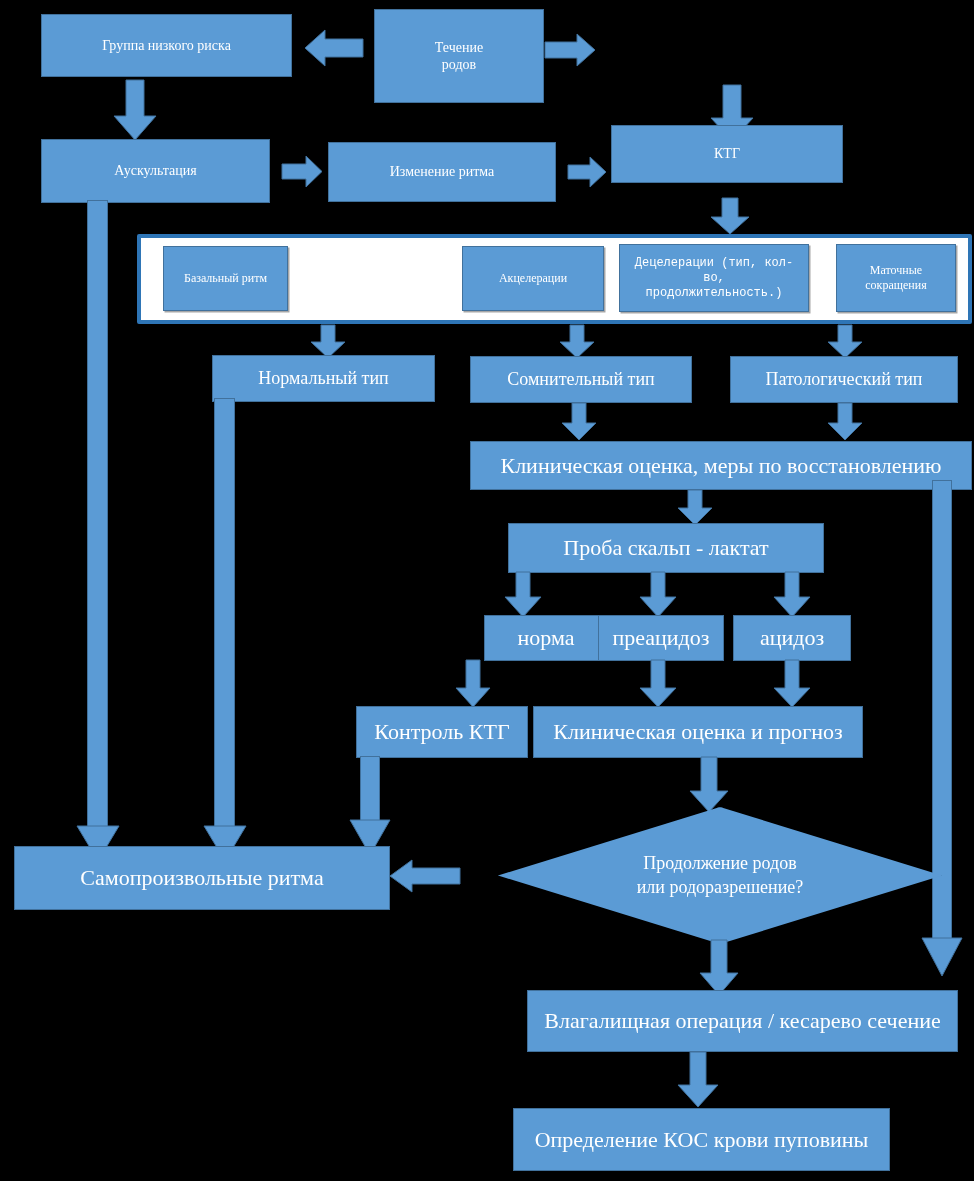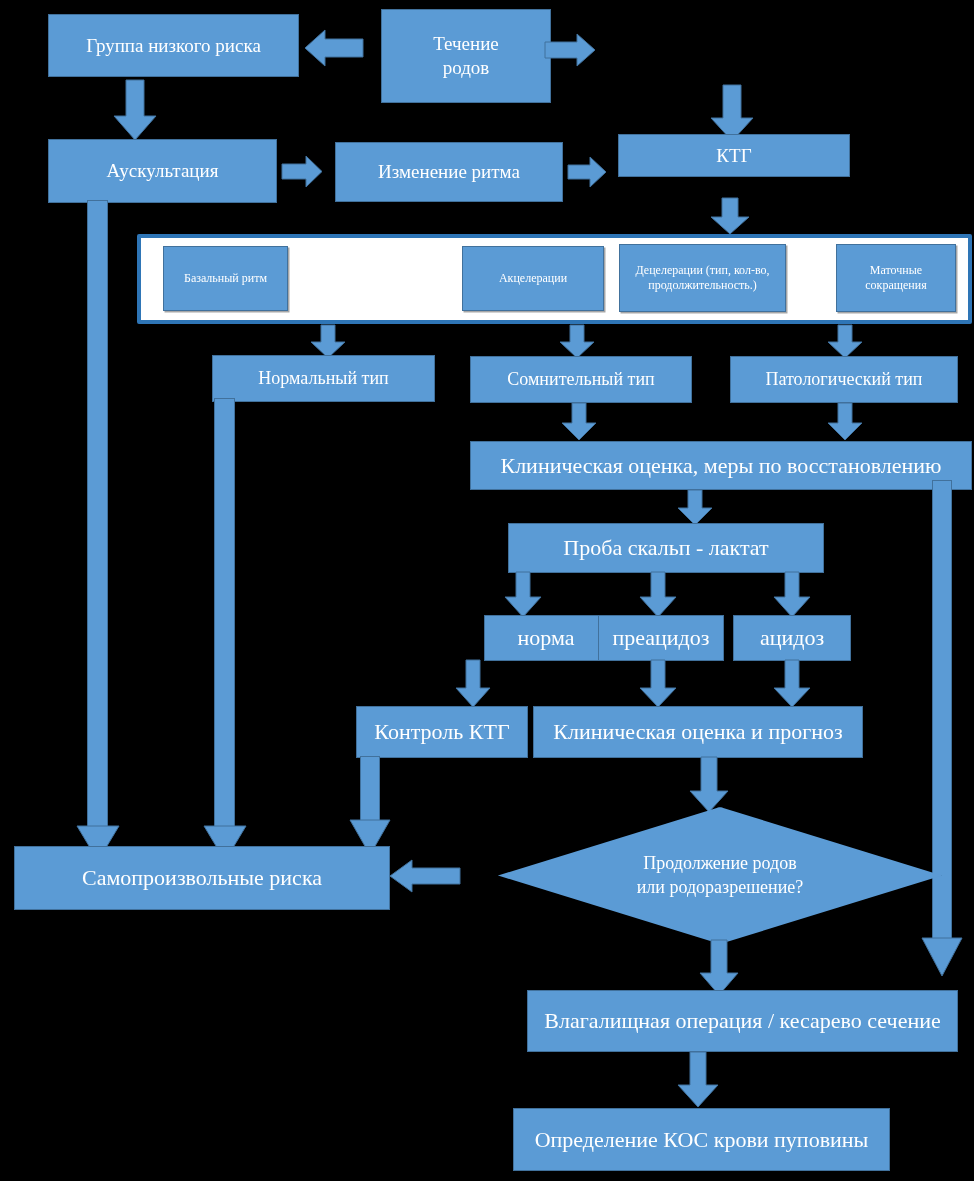--- a/index.html
+++ b/index.html
@@ -19,21 +19,21 @@
     color:#FFFFFF;
     display:flex;
     align-items:center;
     justify-content:center;
     text-align:center;
     line-height:1.25;
     box-shadow:1.5px 1.5px 0 rgba(0,0,0,0.35);
     padding:2px 6px;
     white-space:pre-line;
   }
-  .node.big   {font-size:19px;margin-left:7px;}
+  .node.big   {font-size:14px;}
   .node.mid   {font-size:18px;}
   .node.small {font-size:12px;}
   .node.wide  {font-size:22px;}
 
   
   .ctg-container{
     position:absolute;
     box-sizing:border-box;
     background:#FFFFFF;
     border:4px solid #2E75B6;
@@ -112,34 +112,34 @@
   </div>
 
   <div class="node big" style="left:328px;top:142px;width:228px;height:60px;">Изменение ритма</div>
 
   <div class="arrow" style="left:568px;top:157px;width:38px;height:30px;">
     <svg width="38" height="30" viewBox="0 0 38 30">
       <polygon points="0,8 22,8 22,0 38,15 22,30 22,22 0,22" fill="#5B9BD5" stroke="#41719C" stroke-width="1"></polygon>
     </svg>
   </div>
 
-  <div class="node big" style="left:611px;top:134px;width:232px;height:43px;">КТГ</div>
+  <div class="node big" style="left:611px;top:125px;width:232px;height:58px;">КТГ</div>
 
   <div class="arrow" style="left:711px;top:198px;width:38px;height:36px;">
     <svg width="38" height="36" viewBox="0 0 38 36">
       <polygon points="11,0 27,0 27,19 38,19 19,36 0,19 11,19" fill="#5B9BD5" stroke="#41719C" stroke-width="1"></polygon>
     </svg>
   </div>
 
   <div class="ctg-container" style="left:137px;top:234px;width:835px;height:90px;">
   </div>
 
   <div class="node small" style="left:163px;top:246px;width:125px;height:65px;">Базальный ритм</div>
   <div class="node small" style="left:462px;top:246px;width:142px;height:65px;">Акцелерации</div>
-  <div class="node small" style="left:619px;top:244px;width:167px;height:68px;">Децелерации (тип, кол-во,
+  <div class="node small" style="left:619px;top:244px;width:190px;height:68px;font-family:Liberation Mono, monospace;">Децелерации (тип, кол-во,
 продолжительность.)</div>
   <div class="node small" style="left:836px;top:244px;width:120px;height:68px;">Маточные
 сокращения</div>
 
   <div class="arrow" style="left:311px;top:325px;width:34px;height:33px;">
     <svg width="34" height="33" viewBox="0 0 34 33">
       <polygon points="10,0 24,0 24,17 34,17 17,33 0,17 10,17" fill="#5B9BD5" stroke="#41719C" stroke-width="1"></polygon>
     </svg>
   </div>
   <div class="arrow" style="left:560px;top:325px;width:34px;height:33px;">
@@ -245,21 +245,21 @@
     </svg>
   </div>
 
   <div class="bar" style="left:214px;top:398px;width:21px;height:434px;"></div>
   <div class="arrow" style="left:204px;top:826px;width:42px;height:36px;">
     <svg width="42" height="36" viewBox="0 0 42 36">
       <polygon points="0,0 42,0 21,35" fill="#5B9BD5" stroke="#41719C" stroke-width="1"></polygon>
     </svg>
   </div>
 
-  <div class="node wide" style="left:14px;top:846px;width:376px;height:64px;">Самопроизвольные риска</div>
+  <div class="node wide" style="left:14px;top:846px;width:376px;height:64px;">Самопроизвольные ритма</div>
 
   <div class="arrow" style="left:390px;top:860px;width:70px;height:32px;">
     <svg width="70" height="32" viewBox="0 0 70 32">
       <polygon points="0,16 22,0 22,8 70,8 70,24 22,24 22,32" fill="#5B9BD5" stroke="#41719C" stroke-width="1"></polygon>
     </svg>
   </div>
 
   <div class="diamond" style="left:498px;top:807px;width:442px;height:135px;">Продолжение родов
 или родоразрешение?</div>
 

